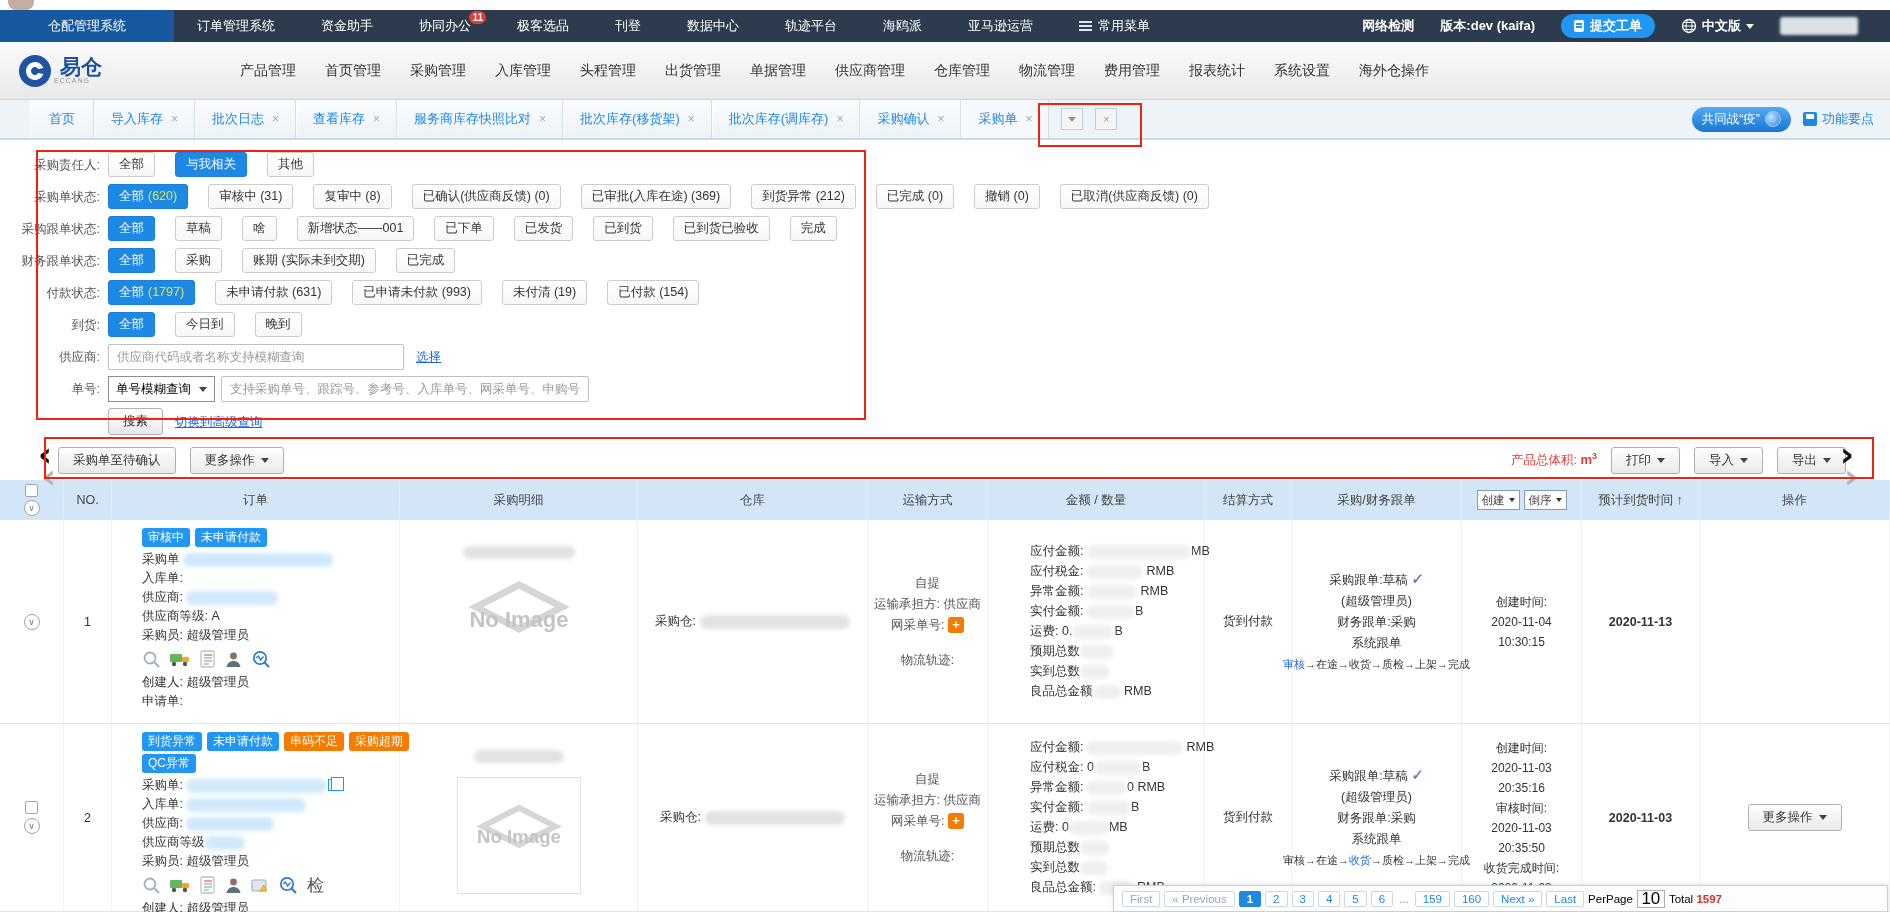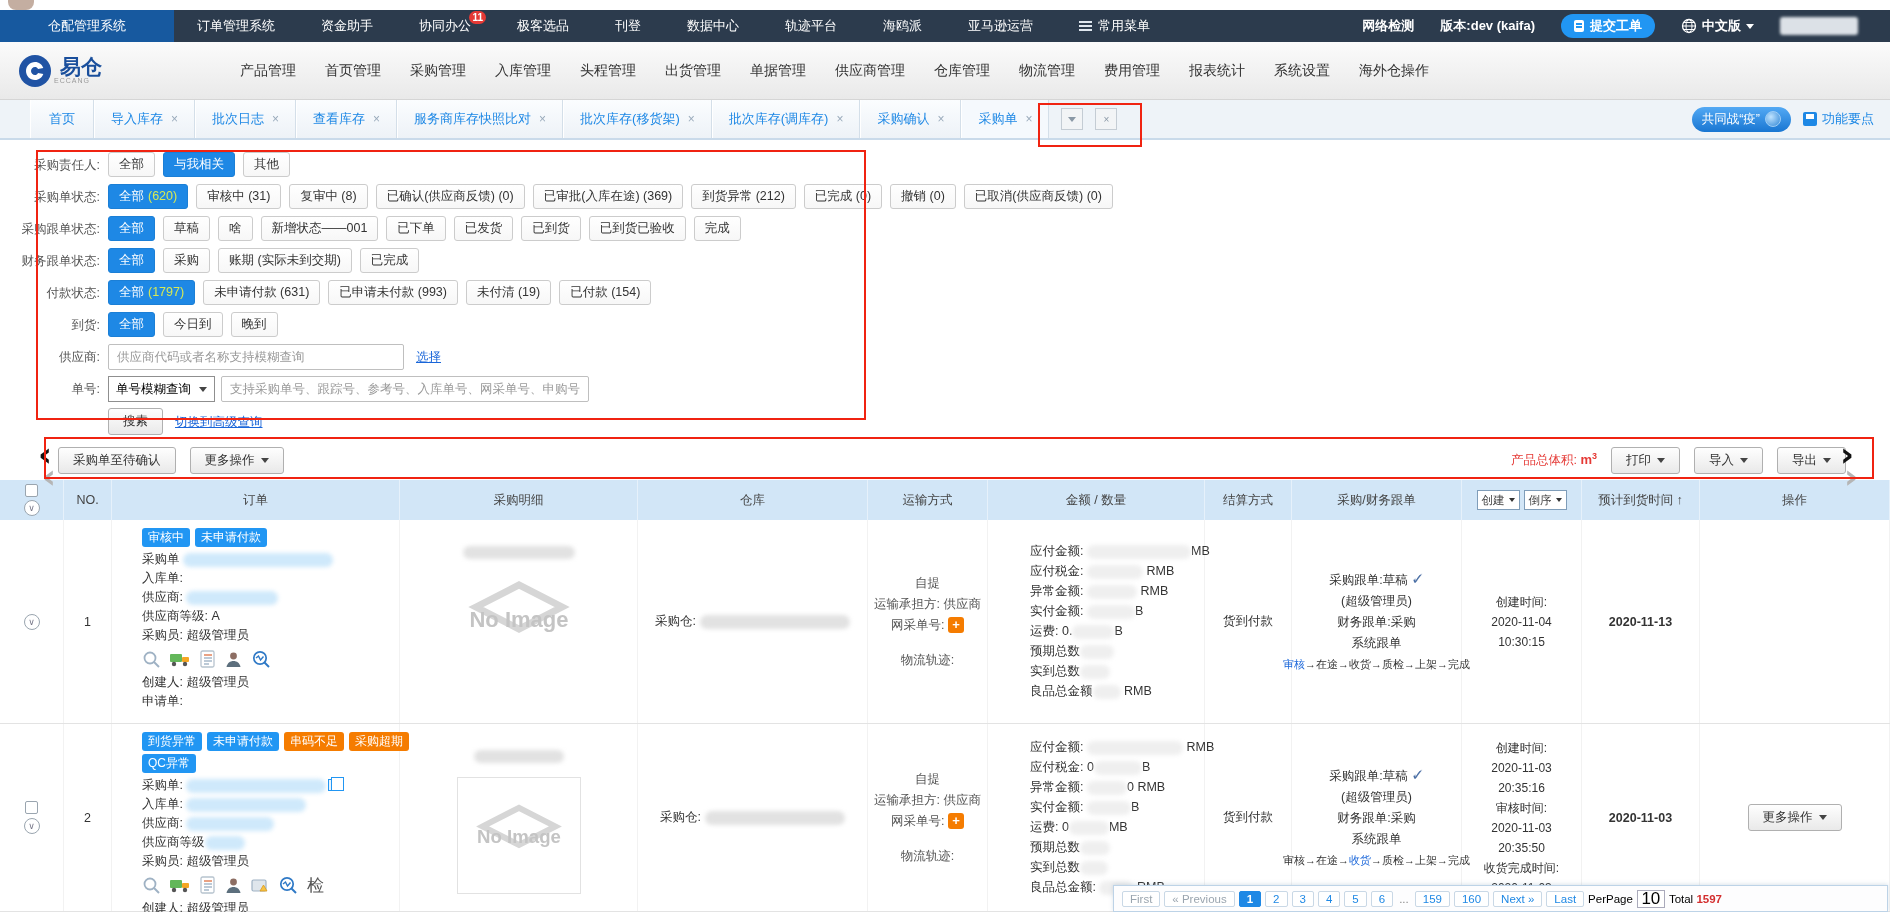--- a/index.html
+++ b/index.html
@@ -47,21 +47,21 @@
   .campaign { background:linear-gradient(#53a9f4,#1976d2); color:#fff; font-size:12.5px; border-radius:14px; padding:4px 10px; display:flex; align-items:center; gap:5px; cursor:pointer; }
   .camp-icon { width:16px; height:16px; border-radius:50%; background:radial-gradient(circle at 35% 35%, #bfe3ff, #2f86d6); border:1px solid #9ecdf5; }
   .feature { color:#1e88e5; font-size:13px; display:flex; align-items:center; gap:5px; cursor:pointer; }
   .feat-icon { width:14px; height:14px; background:#1e88e5; border-radius:2px; position:relative; }
   .feat-icon::after { content:""; position:absolute; left:3px; top:2px; width:8px; height:5px; background:#fff; }
 
   
   .filters { height:300px; padding-top:12px; background:#fff; font-size:12.5px; }
   .f-row { display:flex; align-items:flex-start; margin-bottom:6px; min-height:26px; }
   .f-label { flex:none; width:100px; text-align:right; margin-right:8px; line-height:26px; color:#555; }
-  .chips { display:flex; flex-wrap:wrap; gap:8px; align-items:center; }
+  .chips { display:flex; flex-wrap:wrap; gap:20px; align-items:center; }
   .chip { height:25px; line-height:23px; padding:0 10px; border:1px solid #ccc; border-radius:3px; background:linear-gradient(#fff,#f7f7f7); color:#333; cursor:pointer; white-space:nowrap; }
   .chip.active { background:#1e88e5; border-color:#1b7fd6; color:#fff; }
   .chip-cnt { color:#d7e954; margin-left:4px; }
   .f-input { height:26px; border:1px solid #bfbfbf; border-radius:2px; padding:0 8px; font-size:12.5px; color:#333; font-family:inherit; }
   .f-input::placeholder { color:#9a9a9a; }
   .supplier-input { width:296px; }
   .orderno-input { width:368px; }
   .blue-link { color:#1a66d9; text-decoration:underline; margin-left:12px; line-height:26px; cursor:pointer; }
   .sel { height:26px; border:1px solid #8f8f8f; background:#fff; display:inline-flex; align-items:center; gap:8px; padding:8px 7px; margin-right:6px; cursor:pointer; }
   .caret-b { width:0; height:0; border-left:4px solid transparent; border-right:4px solid transparent; border-top:5px solid #444; }

